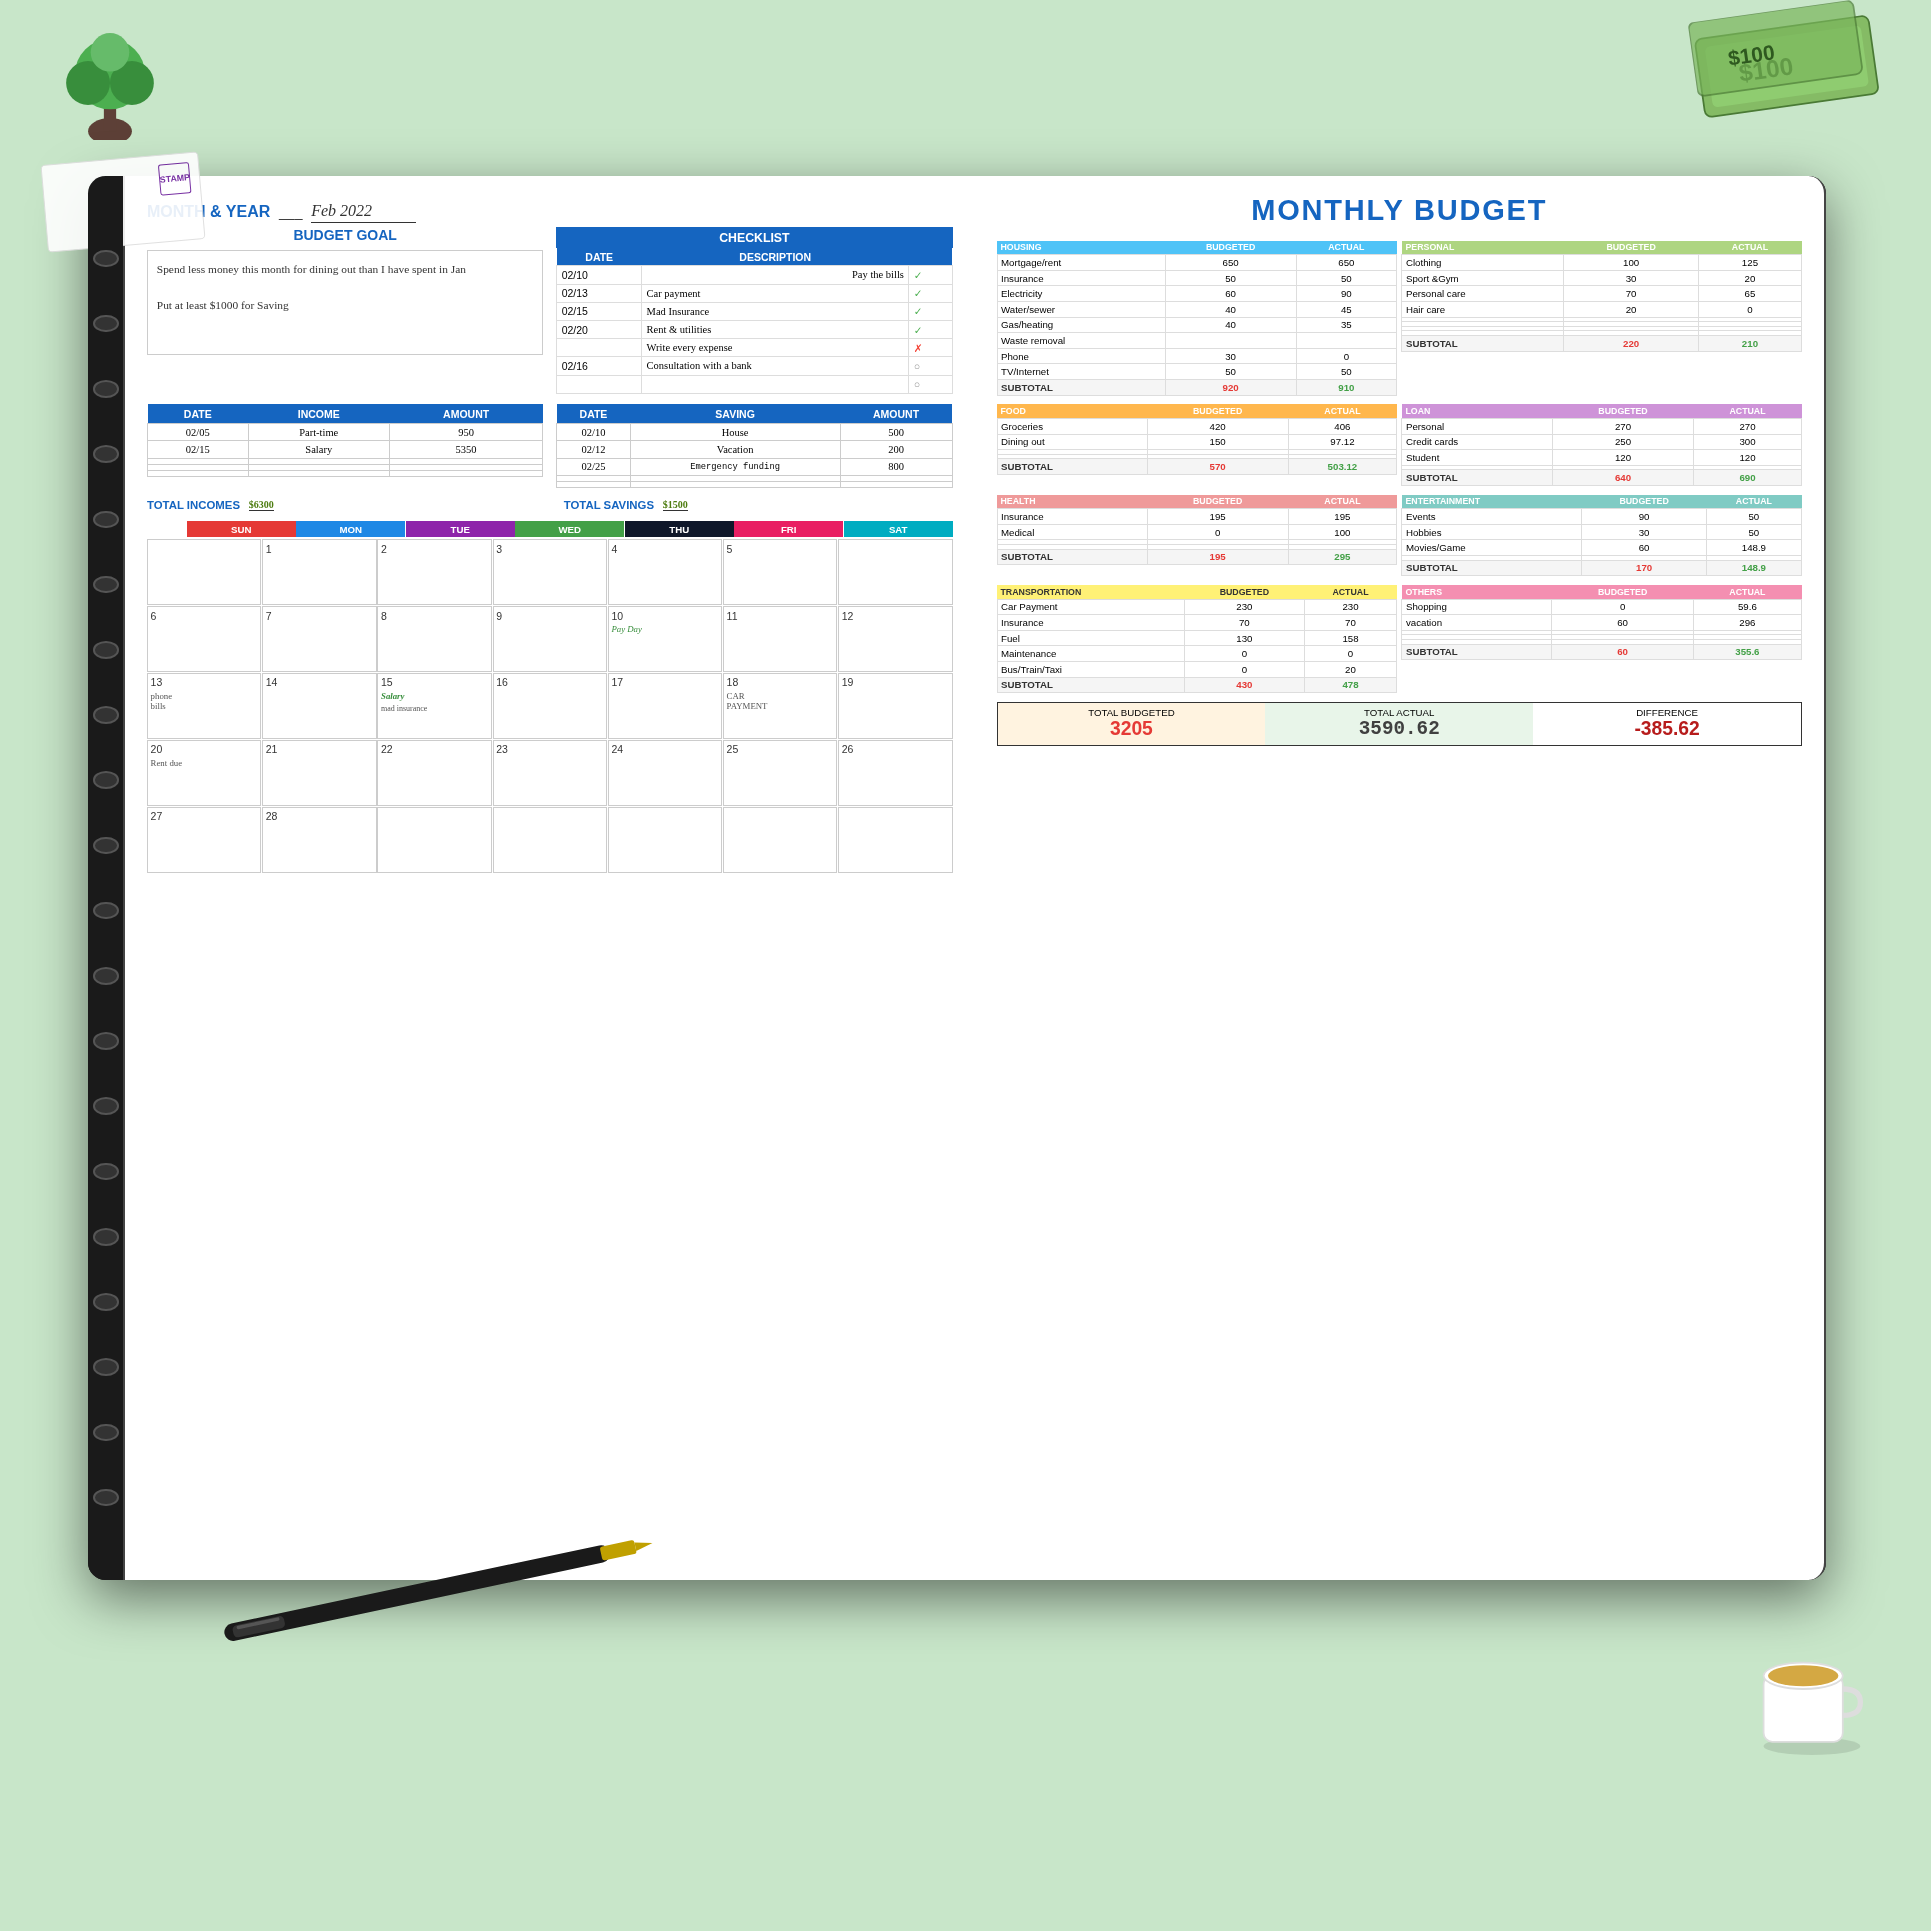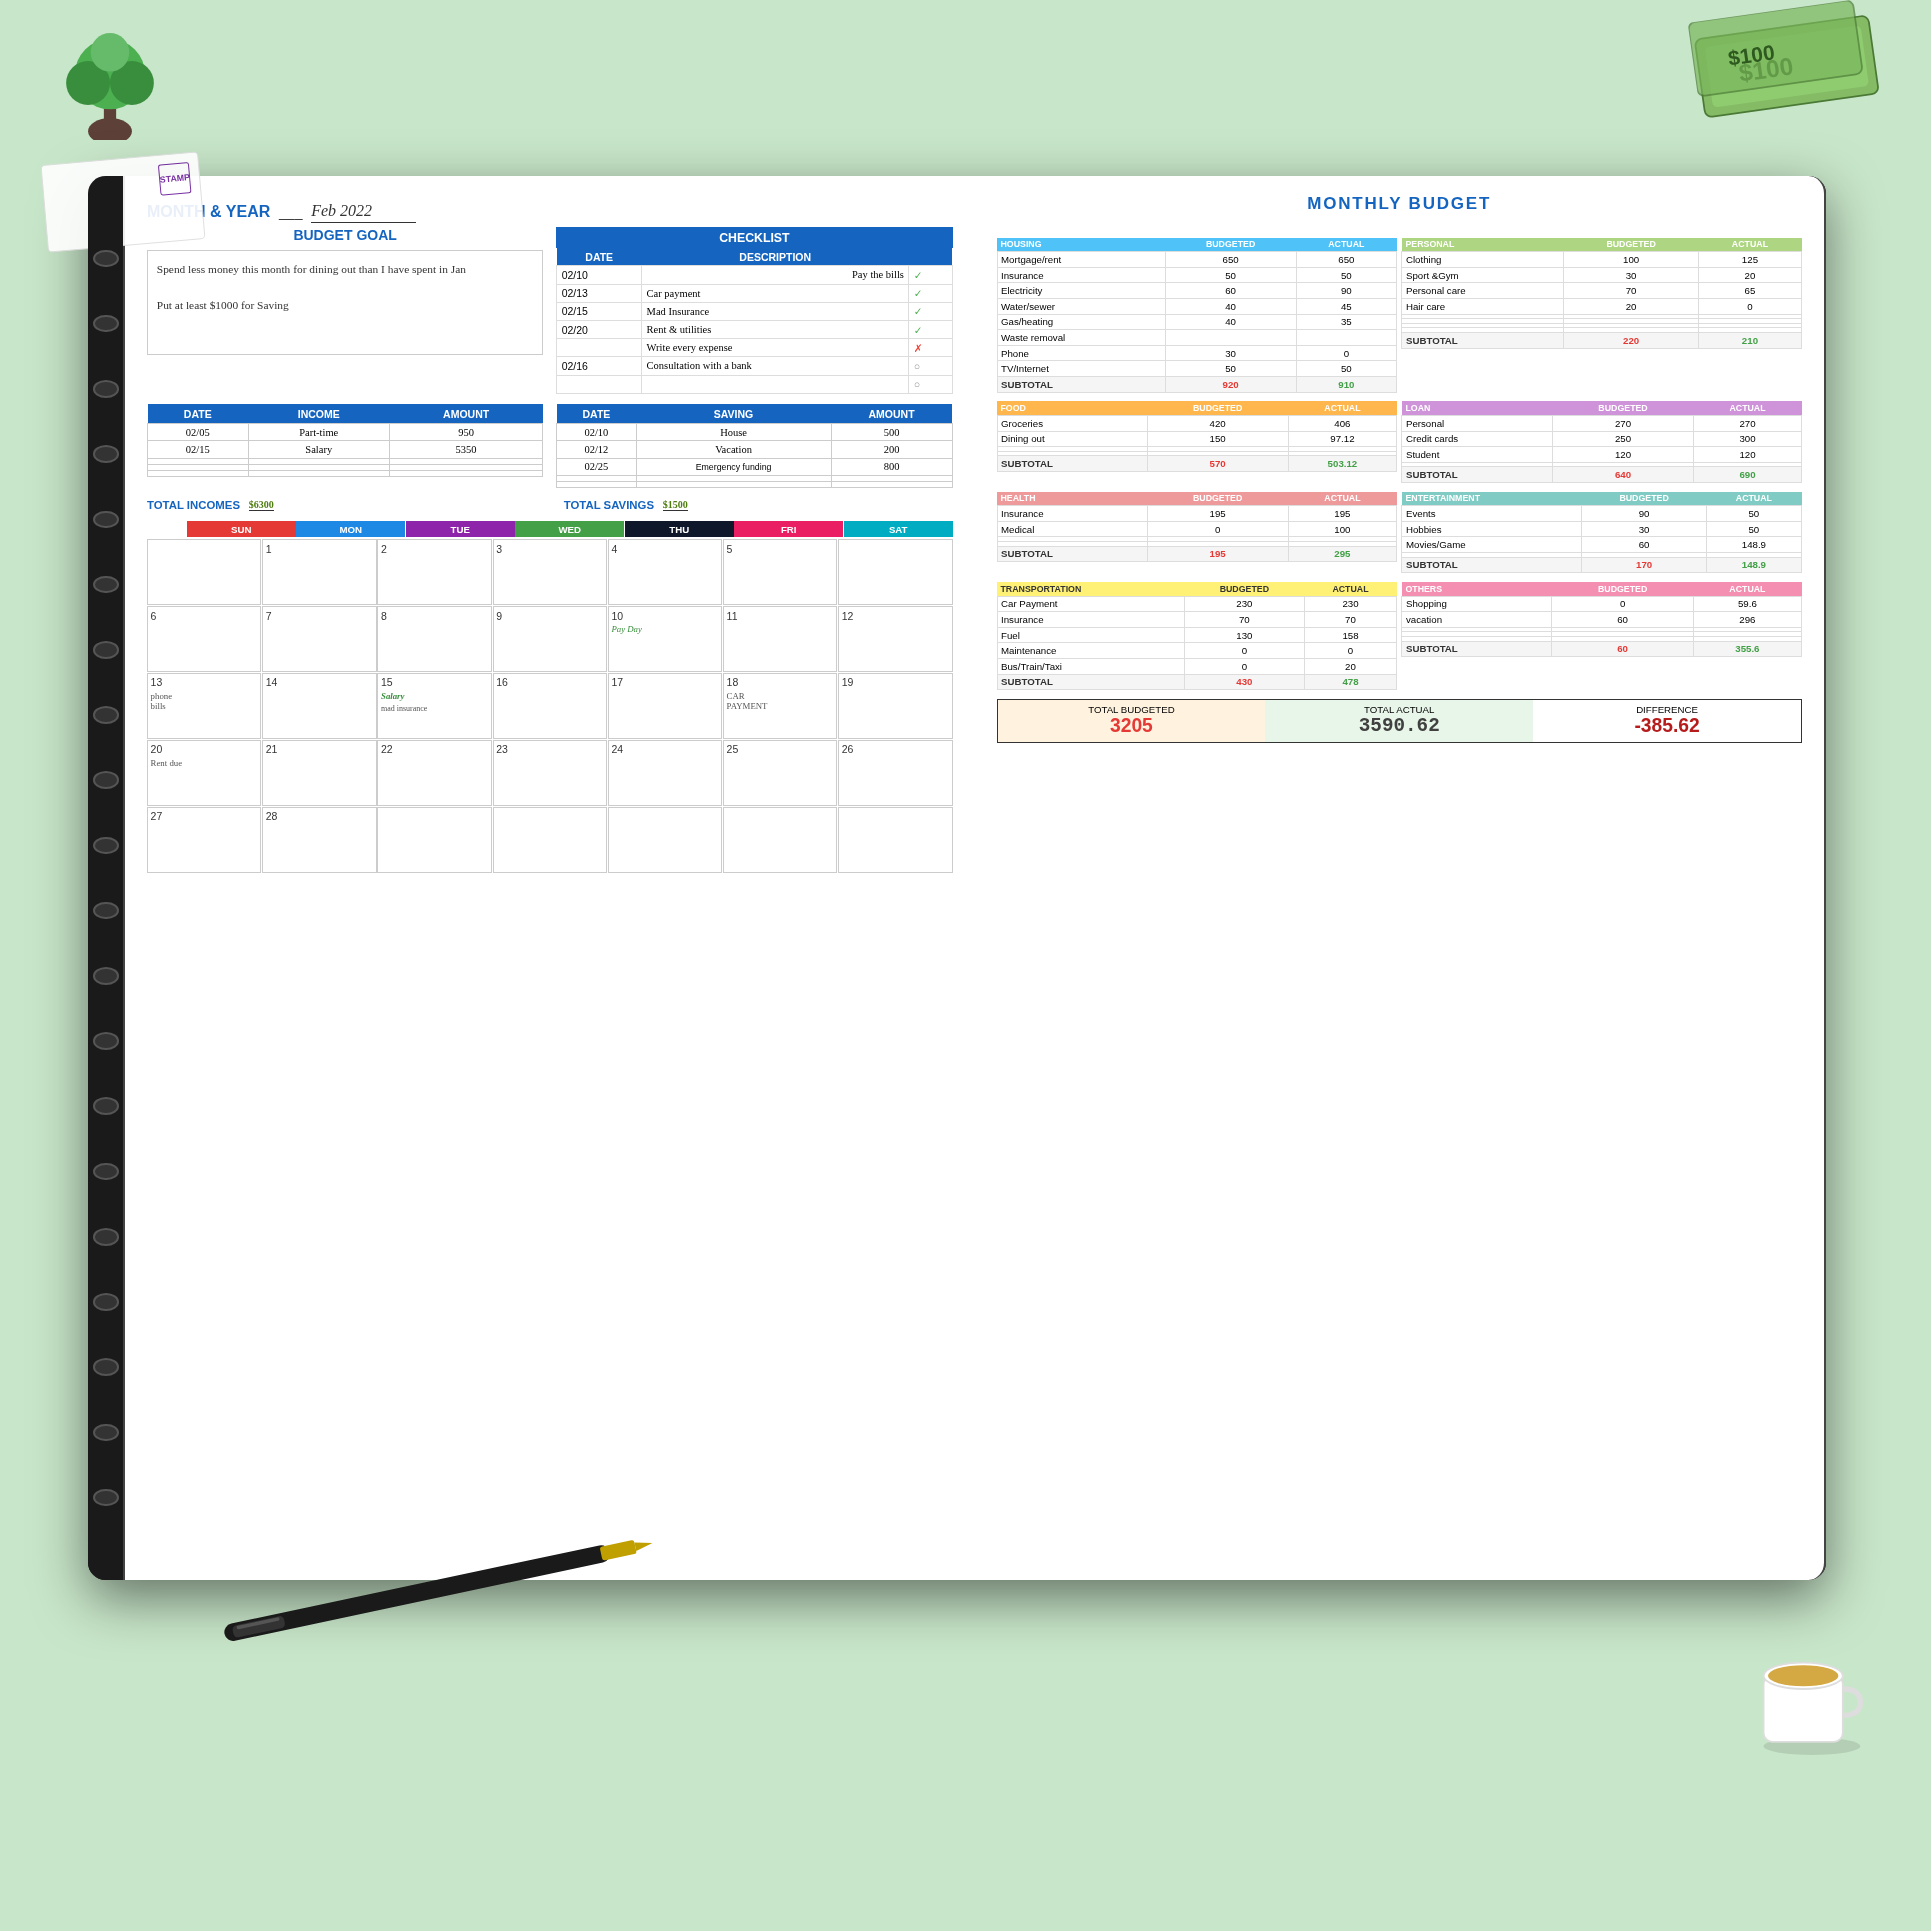--- a/index.html
+++ b/index.html
@@ -229,24 +229,24 @@
       font-size: 8.8px;
       color: #555;
       margin-top: 2.6px;
     }
     .cal-note-green { color: #388e3c; font-style: italic; }
 
     
     .monthly-budget-title {
       text-align: center;
       color: #1565c0;
-      font-size: 17px;
+      font-size: 29px;
       font-weight: bold;
       text-transform: uppercase;
-      margin-bottom: 24px;
+      margin-bottom: 14px;
       letter-spacing: 1.8px;
     }
     .budget-sections {
       display: grid;
       grid-template-columns: 1fr 1fr;
       gap: 4.4px;
     }
     .budget-section {
       margin-bottom: 4.4px;
     }
@@ -487,21 +487,21 @@
               <td style="font-family:cursive;">House</td>
               <td style="font-family:cursive;">500</td>
             </tr>
             <tr>
               <td style="font-family:cursive;">02/12</td>
               <td style="font-family:cursive;">Vacation</td>
               <td style="font-family:cursive;">200</td>
             </tr>
             <tr>
               <td style="font-family:cursive;">02/25</td>
-              <td style="font-family:Liberation Sans, sans-serif;font-size:8.8px;">Emergency funding</td>
+              <td style="font-family:Liberation Mono, monospace;font-size:8.8px;">Emergency funding</td>
               <td style="font-family:cursive;">800</td>
             </tr>
             <tr>
                 <td></td>
                 <td></td>
                 <td></td>
               </tr>
             <tr>
                 <td></td>
                 <td></td>

